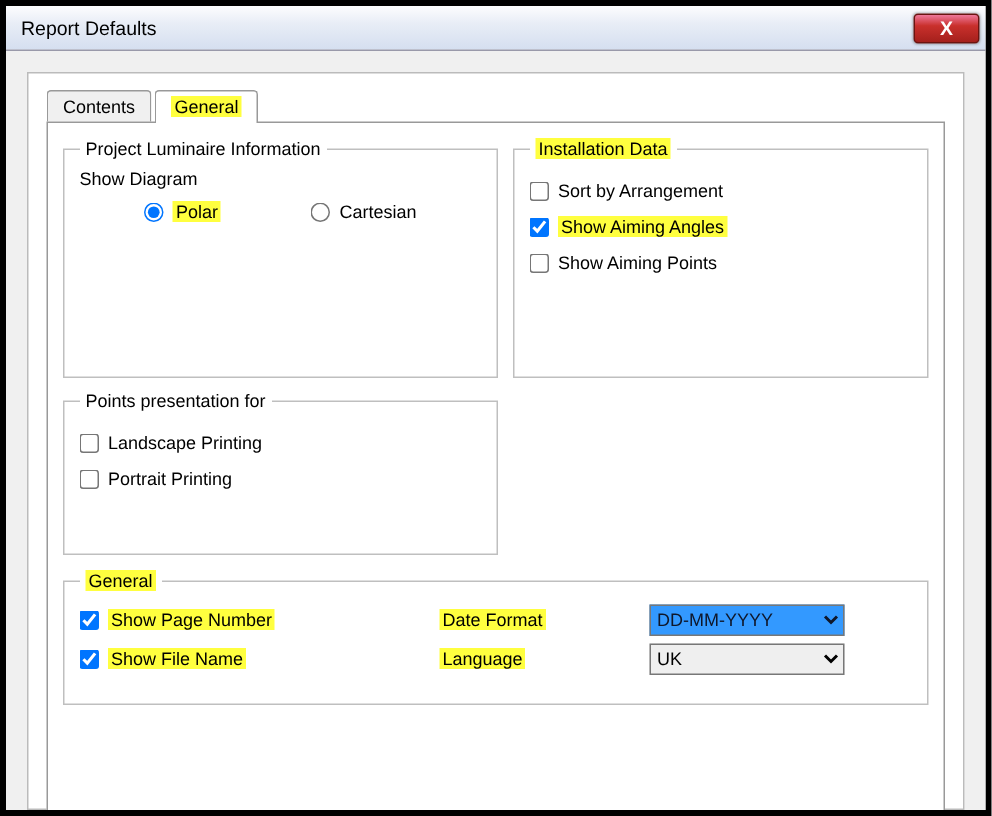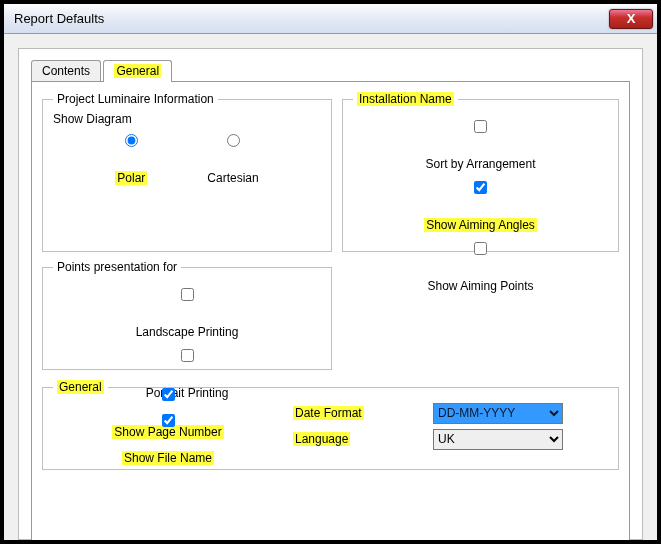--- a/index.html
+++ b/index.html
@@ -16,21 +16,21 @@
   .tab.active { background: #fff; z-index: 2; }
   .tab-body { border: 1px solid #999; background: #fff; height: 468px; position: relative; padding: 10px; }
   fieldset { border: 1px solid #bfbfbf; padding: 6px 10px 10px 10px; margin: 0; }
   legend { padding: 0 4px; }
   .row-top { display: flex; gap: 10px; }
   .fs-luminaire { width: 290px; height: 160px; }
   .fs-install { flex: 1; height: 160px; }
   .fs-rotate { width: 290px; height: 110px; margin-top: 8px; }
   .fs-general { height: 90px; margin-top: 10px; position: relative; }
   .radio-row { display: flex; gap: 60px; margin-top: 4px; justify-content: center; }
-  label.opt { display: flex; align-items: center; gap: 24px; margin: 4px 0; cursor: pointer; flex-direction: column; }
+  label.opt { display: flex; align-items: center; gap: 6px; margin: 4px 0; cursor: pointer; }
   input[type=checkbox], input[type=radio] { margin: 0; }
   .hl { background: #ffff3f; padding: 0 2px; }
   .gen-row { display:flex; align-items:center; gap:10px; height:26px;}
   .gen-left { width:230px; }
   .gen-lbl { width:130px; }
   select { width:130px; height:21px; font-size:12px; border:1px solid #777; }
   select.sel-active { background:#3399ff; color:#0f172a; }
   .footer { margin-top: 2px; display:flex; justify-content:flex-end; gap:8px; padding-right:4px;}
   button.btn { width:80px; height:24px; background:linear-gradient(#fdfdfd,#e6e6e6); border:1px solid #8a8a8a; border-radius:3px; cursor:pointer; }
   button.btn.default { border:1px solid #3c7fb1; box-shadow:0 0 2px #3c7fb1;}
@@ -62,21 +62,21 @@
                 <span class="hl">Polar</span>
               </label>
               <label class="opt">
                 <input type="radio" name="diag" style="">
                 <span>Cartesian</span>
               </label>
             </div>
           </fieldset>
 
           <fieldset class="fs-install">
-            <legend><span class="hl">Installation Name</span></legend>
+            <legend><span class="hl">Installation Data</span></legend>
             <div class="stack">
               <label class="opt">
                 <input type="checkbox" style="">
                 <span>Sort by Arrangement</span>
               </label>
               <label class="opt">
                 <input type="checkbox" checked="" style="">
                 <span class="hl">Show Aiming Angles</span>
               </label>
               <label class="opt">

